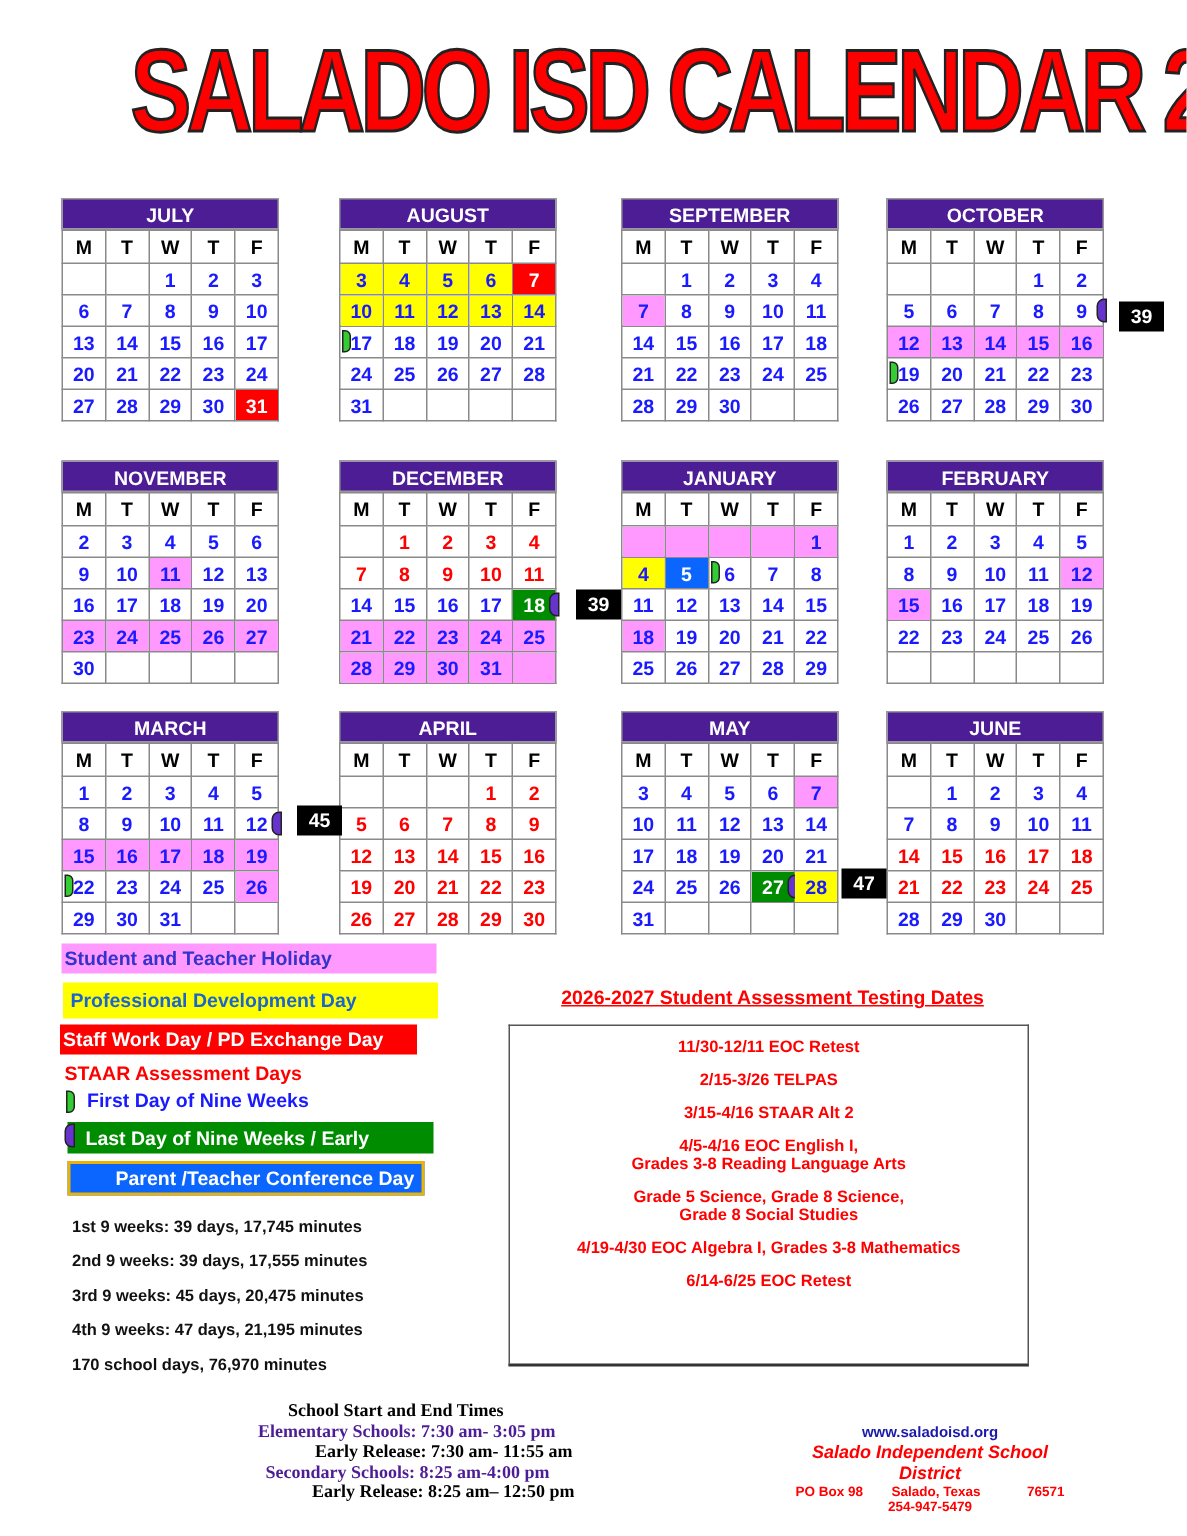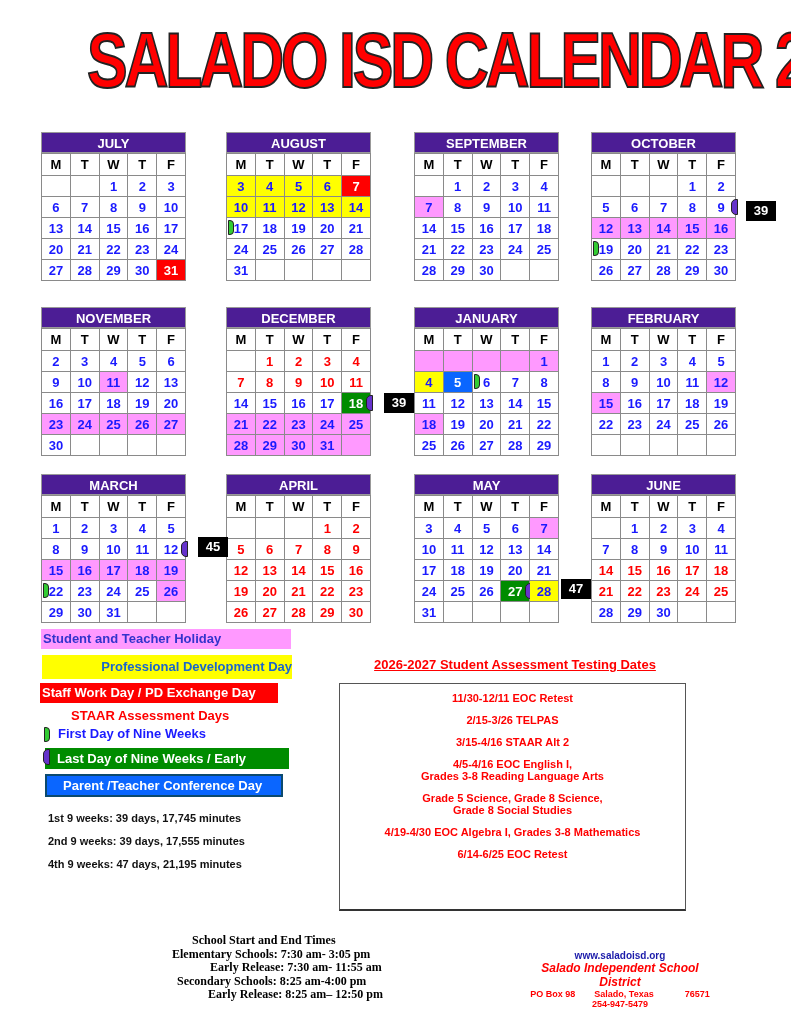--- a/index.html
+++ b/index.html
@@ -14,37 +14,37 @@
   td.bg-pink { background:#ff99ff; }
   td.bg-yellow { background:#ffff00; }
   td.bg-redfill { background:#ff0000; color:#fff !important; }
   td.bg-green { background:#008c00; color:#fff !important; }
   td.bg-blue { background:#0a66ff; color:#fff !important; }
   .mk-first { position:absolute; left:1px; top:2px; width:6px; height:15px; background:#33cc33; border:1px solid #222; border-radius:0 4px 4px 0; box-sizing:border-box; }
   .mk-last { position:absolute; right:-3px; top:2px; width:7px; height:16px; background:#6633cc; border:1px solid #222; border-radius:5px 0 0 5px; box-sizing:border-box; }
   .count { position:absolute; background:#000; color:#fff; font-weight:bold; font-size:13px; width:30px; height:20px; line-height:20px; text-align:center; }
   .legend { position:absolute; font-weight:bold; font-size:13px; }
   .lg-holiday { left:41px; top:629px; width:250px; height:20px; background:#ff99ff; color:#3333cc; padding-left:2px; line-height:20px; box-sizing:border-box; }
-  .lg-pd { left:42px; top:655px; width:250px; height:24px; background:#ffff00; color:#1a66cc; padding-left:5px; line-height:24px; box-sizing:border-box;text-align:right; }
+  .lg-pd { left:42px; top:655px; width:250px; height:24px; background:#ffff00; color:#1a66cc; padding-left:5px; line-height:24px; box-sizing:border-box; }
   .lg-staff { left:40px; top:683px; width:238px; height:20px; background:#ff0000; color:#fff; padding-left:2px; line-height:20px; box-sizing:border-box; }
-  .lg-staar { left:43px; top:708px; color:#ff0000;margin-left:28px; }
+  .lg-staar { left:43px; top:708px; color:#ff0000; }
   .lg-first { left:44px; top:726px; color:#1a1aff; padding-left:14px; }
   .lg-first .mk-first { top:1px; left:0; height:15px; }
   .lg-last { left:45px; top:748px; width:244px; height:21px; background:#008c00; color:#fff; line-height:21px; padding-left:12px; box-sizing:border-box; }
   .lg-last .mk-last { left:-2px; right:auto; top:1px; border-radius:5px 0 0 5px; }
-  .lg-ptc { left:45px; top:774px; width:238px; height:23px; background:#0a66ff; color:#fff; line-height:19px; padding-left:16px; border:2px solid #0c4a6e; box-sizing:border-box; }
+  .lg-ptc { left:45px; top:774px; width:238px; height:23px; background:#0a66ff; color:#fff; line-height:19px; padding-left:30px; border:2px solid #eab308; box-sizing:border-box; }
   .stats { position:absolute; left:48px; top:812px; font-weight:bold; font-size:11px; color:#111; }
   .stats div { height:23px; }
   .assess-title { position:absolute; left:340px; top:657px; width:350px; text-align:center; color:#ff0000; font-weight:bold; font-size:13px; text-decoration:underline; }
   .assess-box { position:absolute; left:339px; top:683px; width:347px; height:228px; border:1px solid #555; border-bottom:2px solid #333; box-sizing:border-box; }
   .assess-item { text-align:center; color:#ff0000; font-weight:bold; font-size:11px; line-height:12px; margin-top:10px; }
   .assess-item:first-child { margin-top:8px; }
   .times { position:absolute; left:160px; top:934px; width:260px; font-family:"Liberation Serif", serif; font-weight:bold; font-size:12px; line-height:13.5px; }
   .times .t-head { color:#000; padding-left:32px; }
-  .times .t-red { color:#000000; }
+  .times .t-red { color:#4c1d95; }
   .contact { position:absolute; left:520px; top:950px; width:200px; text-align:center; font-weight:bold; }
   .c-url { color:#1a1aaa; font-size:10px; }
   .c-name { color:#ff0000; font-size:12px;font-style:italic; }
   .c-addr { color:#ff0000; font-size:9px; }
 </style>
 </head>
 <body>
 
 <div class="title">SALADO ISD CALENDAR  2026-2027</div>
 
@@ -654,21 +654,23 @@
 </div>
 <div class="legend lg-last">
   <span class="mk-last"></span>
   <span>Last Day of Nine Weeks / Early Release</span>
 </div>
 <div class="legend lg-ptc">Parent /Teacher Conference Day</div>
 
 <div class="stats">
   <div>1st 9 weeks: 39 days, 17,745 minutes</div>
   <div>2nd 9 weeks: 39 days, 17,555 minutes</div>
+  <div>3rd 9 weeks: 45 days, 20,475 minutes</div>
   <div>4th 9 weeks: 47 days, 21,195 minutes</div>
+  <div>170 school days, 76,970 minutes</div>
 </div>
 
 <div class="assess-title">2026-2027 Student Assessment Testing Dates</div>
 <div class="assess-box" id="assess">
     <div class="assess-item">
       <div>11/30-12/11  EOC Retest</div>
     </div>
     <div class="assess-item">
       <div>2/15-3/26 TELPAS</div>
     </div>

